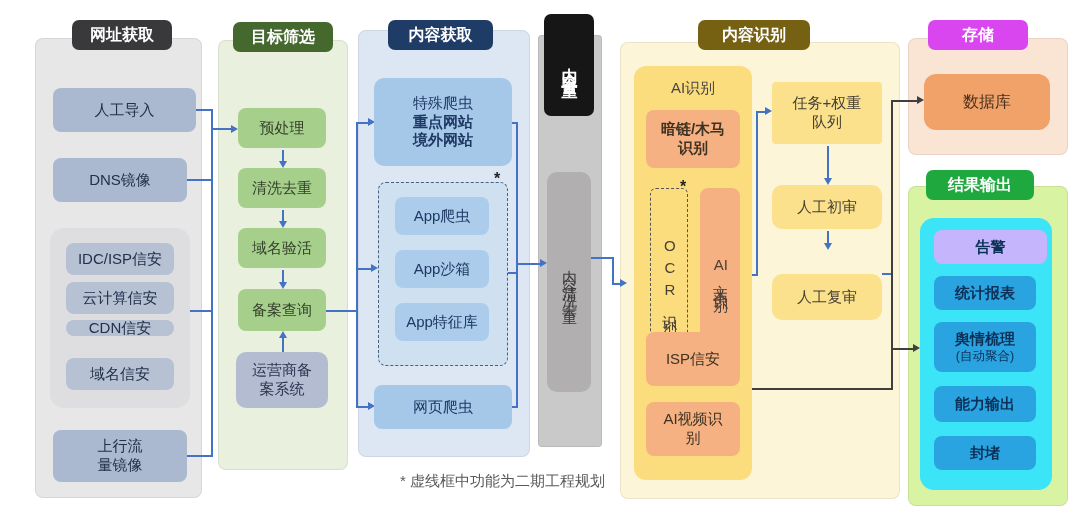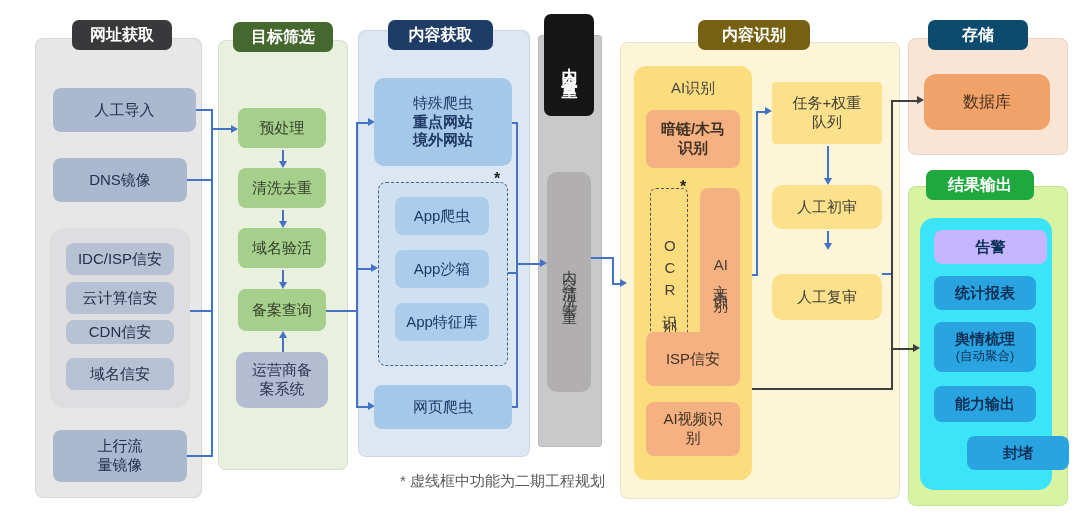--- a/index.html
+++ b/index.html
@@ -30,21 +30,21 @@
 
 <div id="canvas">
 
   <div class="panel" style="left:35px;top:38px;width:165px;height:458px;background:#e8e7e7;"></div>
   <div class="hdr" style="left:72px;top:20px;width:100px;height:30px;background:#39393b;">网址获取</div>
   <div class="box" style="left:53px;top:88px;width:143px;height:44px;background:#aab9cf;color:#22304a;">人工导入</div>
   <div class="box" style="left:53px;top:158px;width:134px;height:44px;background:#aab9cf;color:#22304a;">DNS镜像</div>
   <div class="box" style="left:50px;top:228px;width:140px;height:180px;background:#dedee0;border-radius:14px;"></div>
   <div class="box" style="left:66px;top:243px;width:108px;height:32px;background:#b6c1d4;color:#22304a;">IDC/ISP信安</div>
   <div class="box" style="left:66px;top:282px;width:108px;height:32px;background:#b6c1d4;color:#22304a;">云计算信安</div>
-  <div class="box" style="left:66px;top:320px;width:108px;height:24px;background:#b6c1d4;color:#22304a;">CDN信安</div>
+  <div class="box" style="left:66px;top:320px;width:108px;height:16px;background:#b6c1d4;color:#22304a;">CDN信安</div>
   <div class="box" style="left:66px;top:358px;width:108px;height:32px;background:#b6c1d4;color:#22304a;">域名信安</div>
   <div class="box" style="left:53px;top:430px;width:134px;height:52px;background:#aab9cf;color:#22304a;">
     <span style="width:48px;">上行流量镜像</span>
   </div>
 
   <div class="panel" style="left:218px;top:40px;width:128px;height:428px;background:#e9f0dd;"></div>
   <div class="hdr" style="left:233px;top:22px;width:100px;height:30px;background:#44682e;">目标筛选</div>
   <div class="box" style="left:238px;top:108px;width:88px;height:40px;background:#a6cf8c;color:#34402b;">预处理</div>
   <div class="box" style="left:238px;top:168px;width:88px;height:40px;background:#a6cf8c;color:#34402b;">清洗去重</div>
   <div class="box" style="left:238px;top:228px;width:88px;height:40px;background:#a6cf8c;color:#34402b;">域名验活</div>
@@ -90,34 +90,34 @@
   <div class="box" style="left:646px;top:402px;width:94px;height:54px;background:#f6b183;color:#3f3222;">
     <span style="width:70px;">AI视频识别</span>
   </div>
   <div class="box" style="left:772px;top:82px;width:110px;height:62px;background:#fbe18c;color:#474035;border-radius:4px;">
     <span style="width:76px;">任务+权重队列</span>
   </div>
   <div class="box" style="left:772px;top:185px;width:110px;height:44px;background:#fbe18c;color:#474035;border-radius:10px;">人工初审</div>
   <div class="box" style="left:772px;top:250px;width:110px;height:46px;background:#fbe18c;color:#474035;border-radius:10px;margin-top:24px;">人工复审</div>
 
   <div class="panel" style="left:908px;top:38px;width:158px;height:115px;background:#fae4d4;"></div>
-  <div class="hdr" style="left:928px;top:20px;width:100px;height:30px;background:#0c4a6e;">存储</div>
+  <div class="hdr" style="left:928px;top:20px;width:100px;height:30px;background:#d946ef;">存储</div>
   <div class="box" style="left:924px;top:74px;width:126px;height:56px;background:#f1a269;color:#47301d;font-size:16px;border-radius:12px;">数据库</div>
 
   <div class="panel" style="left:908px;top:186px;width:158px;height:318px;background:#d8f3a1;"></div>
   <div class="hdr" style="left:926px;top:170px;width:108px;height:30px;background:#1ea83e;">结果输出</div>
   <div class="box" style="left:920px;top:218px;width:132px;height:272px;background:#3be4f6;border-radius:14px;"></div>
   <div class="box" style="left:934px;top:230px;width:113px;height:34px;background:#c4b5fd;color:#0d3056;font-weight:600;">告警</div>
   <div class="box" style="left:934px;top:276px;width:102px;height:34px;background:#2aa3e1;color:#0d3056;font-weight:600;">统计报表</div>
   <div class="box" style="left:934px;top:322px;width:102px;height:50px;background:#2aa3e1;color:#0d3056;font-weight:600;">
     <div>舆情梳理</div>
     <div style="font-size:12.5px;font-weight:normal;">(自动聚合)</div>
   </div>
   <div class="box" style="left:934px;top:386px;width:102px;height:36px;background:#2aa3e1;color:#0d3056;font-weight:600;">能力输出</div>
-  <div class="box" style="left:934px;top:436px;width:102px;height:34px;background:#2aa3e1;color:#0d3056;font-weight:600;margin-left:33px;">封堵</div>
+  <div class="box" style="left:934px;top:436px;width:102px;height:34px;background:#2aa3e1;color:#0d3056;font-weight:600;">封堵</div>
 
   <div class="note" style="left:400px;top:472px;">* 虚线框中功能为二期工程规划</div>
 
   <div class="hl" style="left:187px;top:109px;width:24px;"></div>
   <div class="hl" style="left:187px;top:179px;width:24px;"></div>
   <div class="hl" style="left:190px;top:310px;width:21px;"></div>
   <div class="hl" style="left:187px;top:455px;width:24px;"></div>
   <div class="vl" style="left:211px;top:109px;height:348px;"></div>
   <div class="hl" style="left:211px;top:128px;width:20px;"></div>
   <div class="ah r" style="left:231px;top:125px;"></div>

